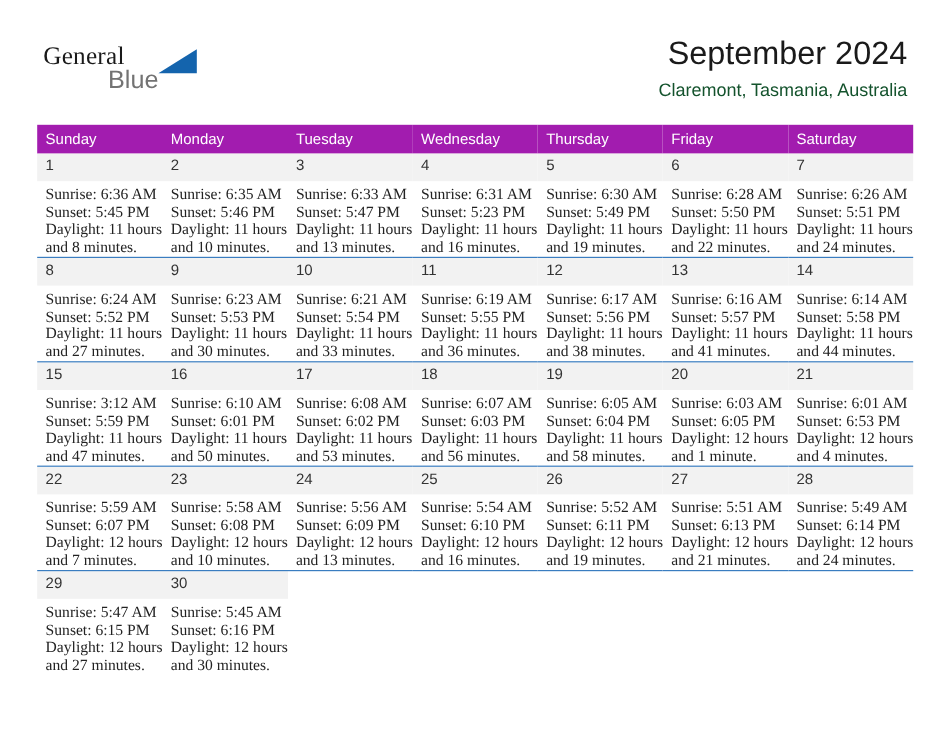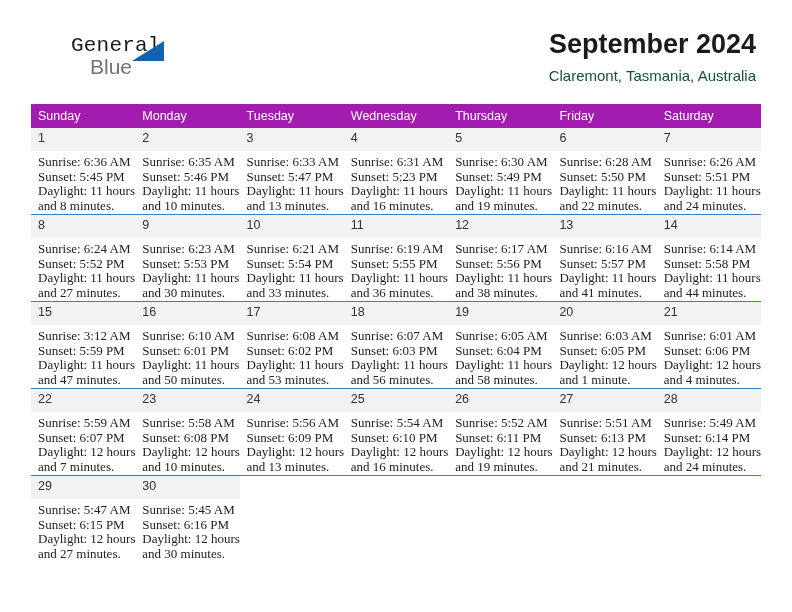--- a/index.html
+++ b/index.html
@@ -29,22 +29,21 @@
     width: 200px;
     height: 52px;
   }
   .brand-general {
     position: absolute;
     left: 0;
     top: 0;
     font-size: 21px;
     letter-spacing: 0.2px;
     color: #1a1a1a;
-    font-family: Liberation Mono, monospace;
-    margin-left: 35px;
+    font-family: Liberation Serif, serif;
   }
   .brand-blue {
     position: absolute;
     left: 54px;
     top: 21px;
     font-size: 21px;
     color: #737373;
     font-family: "Liberation Sans", sans-serif;
   }
   .brand-triangle {
@@ -58,21 +57,21 @@
   }
 
   .title-block {
     position: absolute;
     right: 36px;
     top: 30px;
     text-align: right;
   }
   .cal-title {
     font-size: 27px;
-    font-weight: bold;
+    font-weight: normal;
     color: #1a1a1a;
     line-height: 1.1;
     white-space: nowrap;
   }
   .cal-subtitle {
     font-size: 15px;
     color: #14532d;
     margin-top: 7px;
     white-space: nowrap;
   }
@@ -393,21 +392,21 @@
                 <div>Daylight: 12 hours</div>
                 <div>and 1 minute.</div>
               </div>
             </div>
           </td>
           <td>
             <div class="cell-inner">
               <div class="daynum">21</div>
               <div class="cell-lines">
                 <div>Sunrise: 6:01 AM</div>
-                <div>Sunset: 6:06 PM</div>
+                <div>Sunset: 6:53 PM</div>
                 <div>Daylight: 12 hours</div>
                 <div>and 4 minutes.</div>
               </div>
             </div>
           </td>
         </tr>
         <tr class="week-row">
           <td>
             <div class="cell-inner">
               <div class="daynum">22</div>

